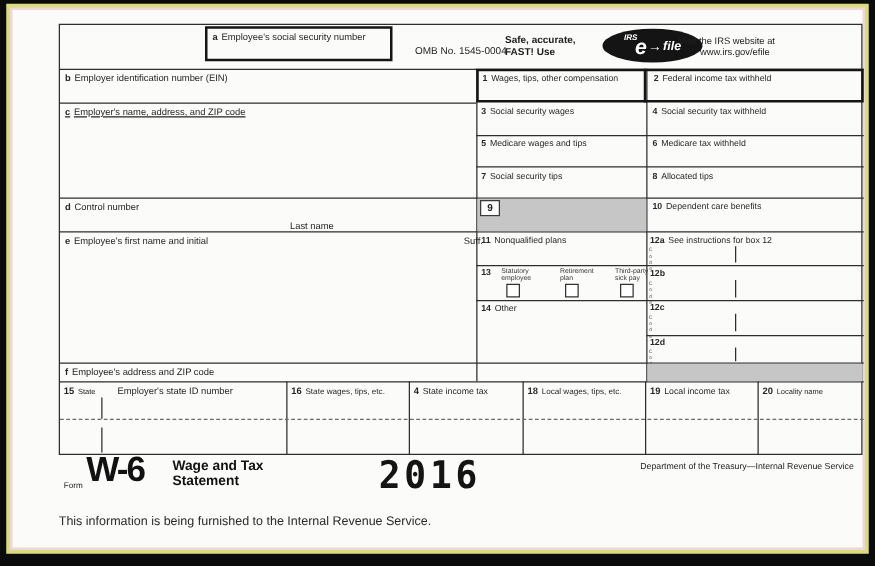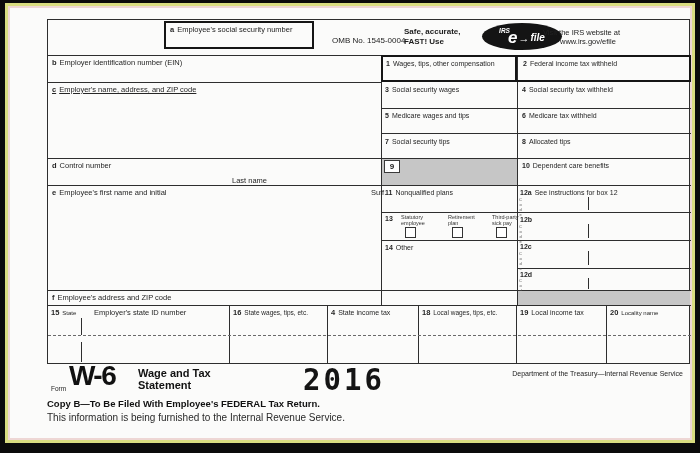--- a/index.html
+++ b/index.html
@@ -241,15 +241,14 @@
   </div>
 
   <div class="f-form">Form</div>
   <div class="f-w2">W-6</div>
   <div class="f-title">
     <div>Wage and Tax</div>
     <div>Statement</div>
   </div>
   <div class="f-year">2016</div>
   <div class="f-dept">Department of the Treasury—Internal Revenue Service</div>
-  <div class="f-copy">Copy B—To Be Filed With Employee's FEDERAL Tax Return.</div>
   <div class="f-info">This information is being furnished to the Internal Revenue Service.</div>
 </div>
 
 </body></html>

